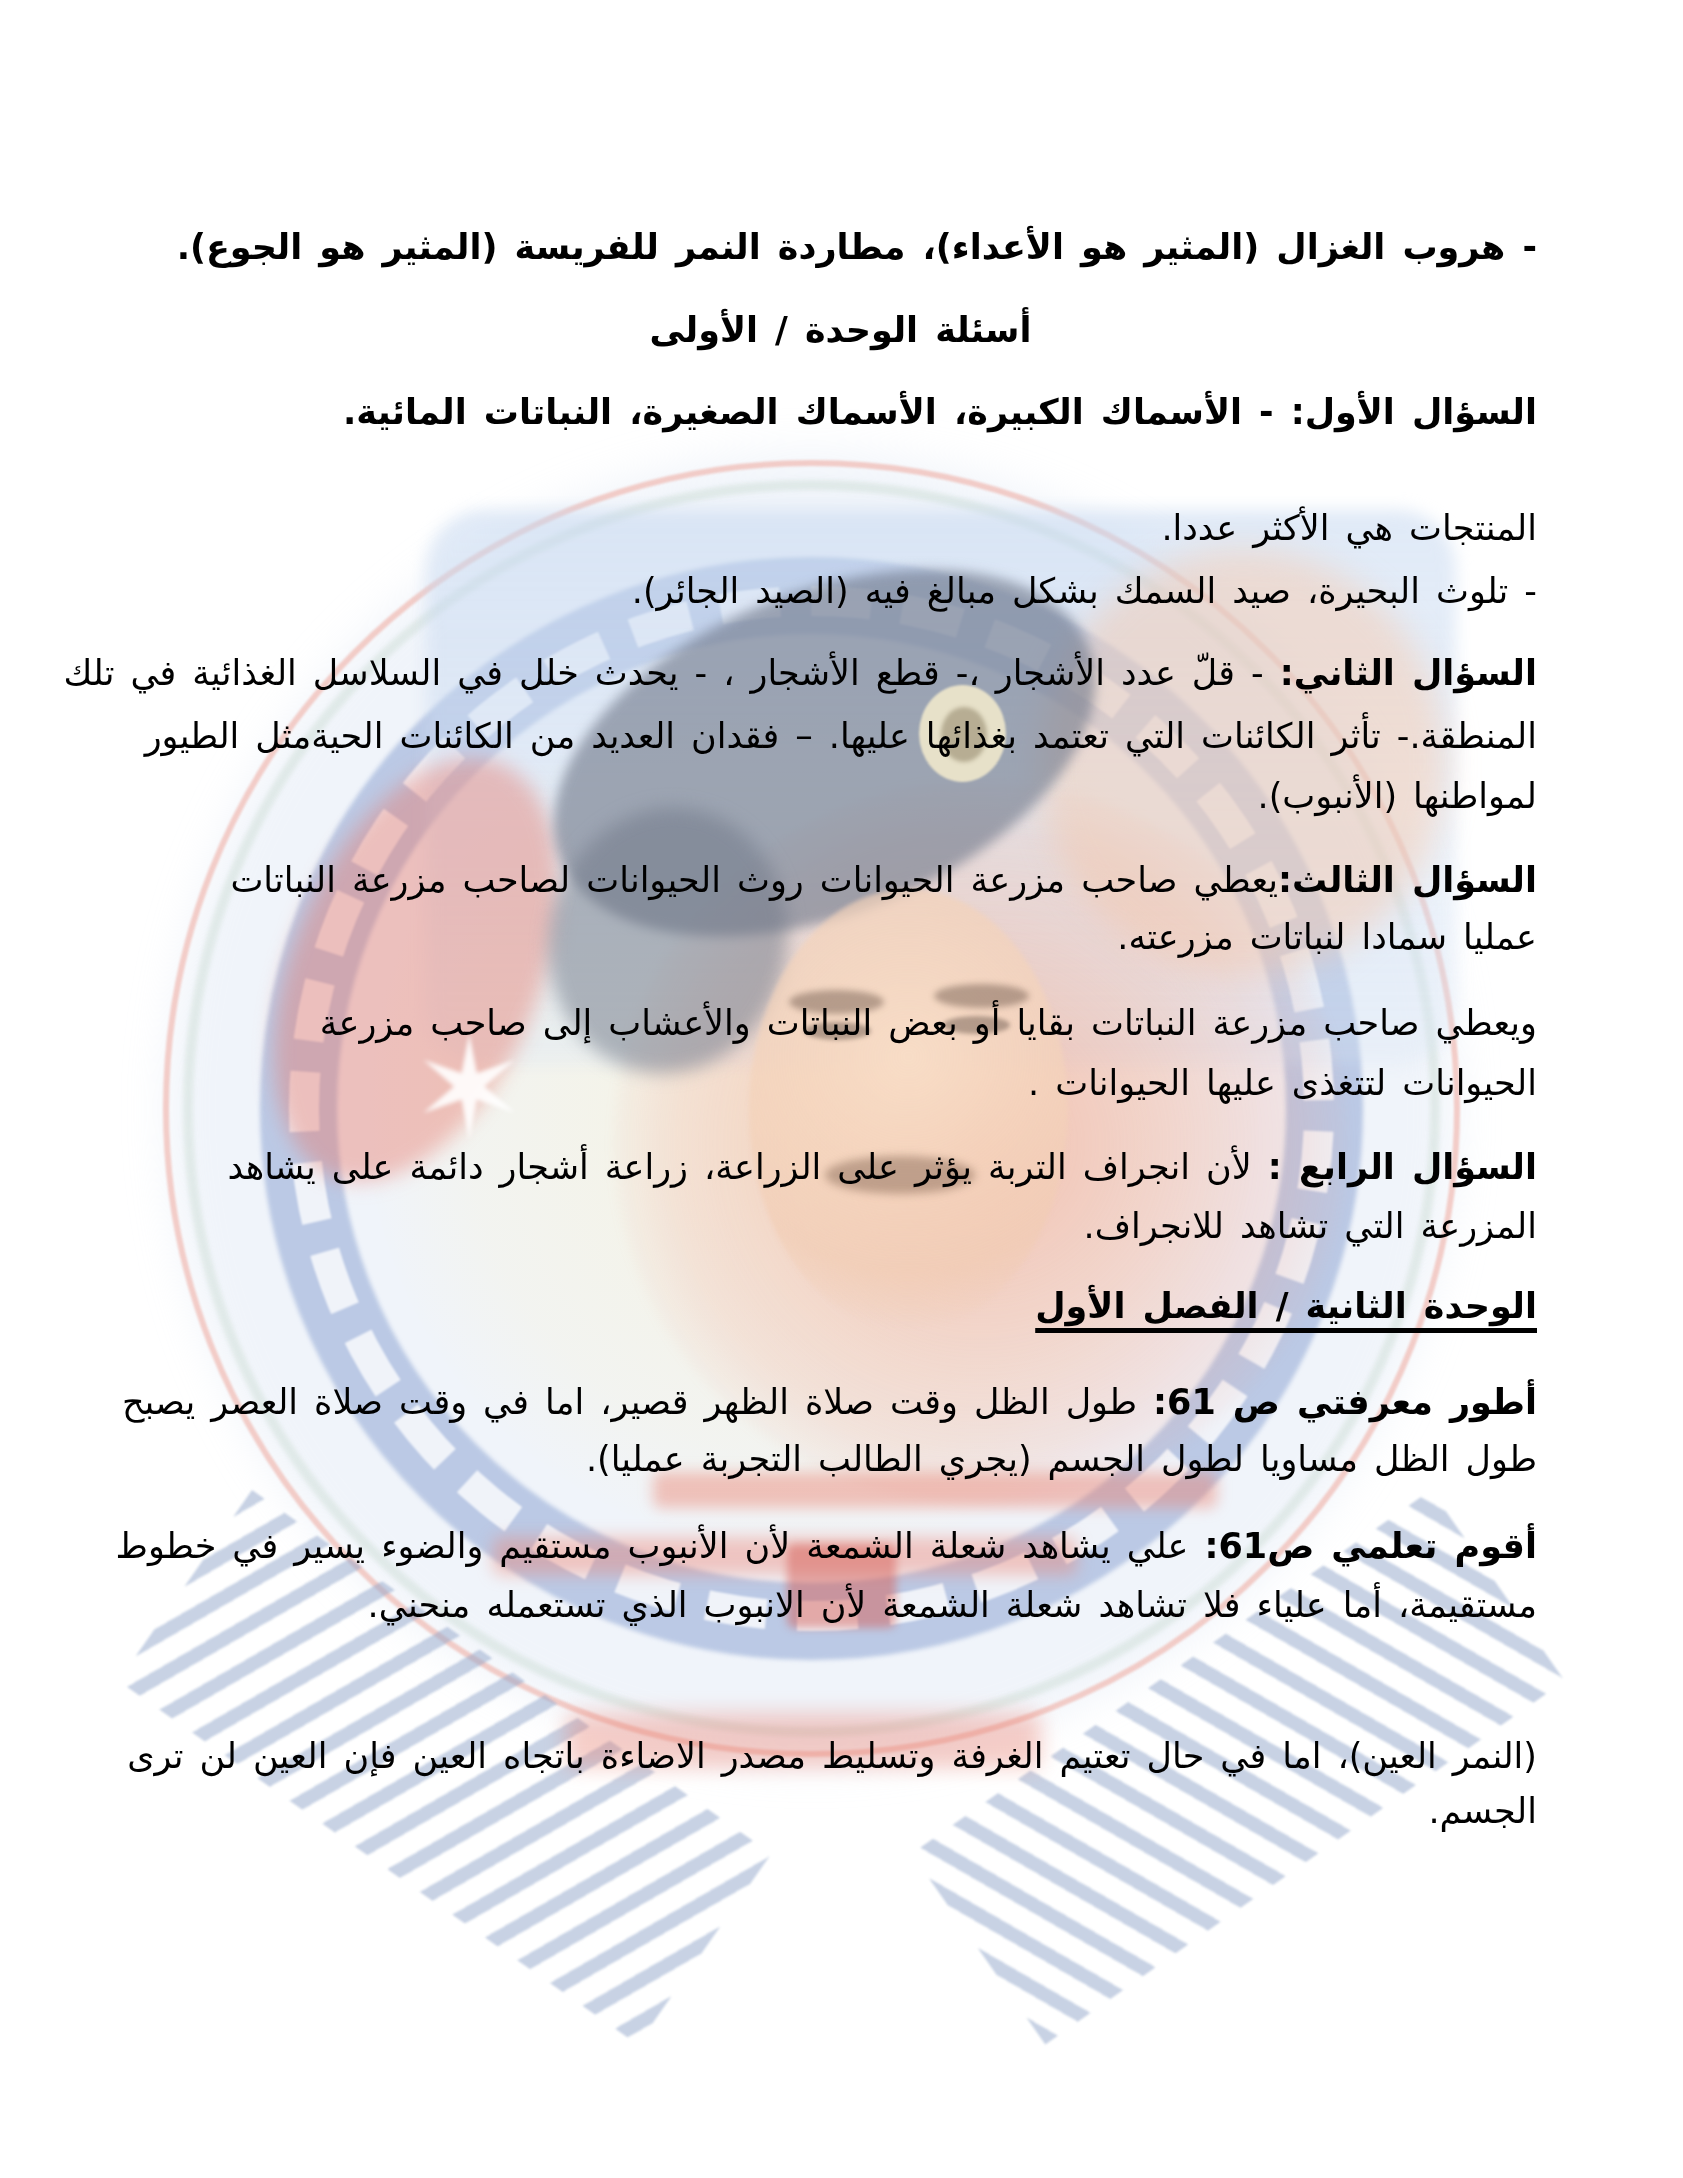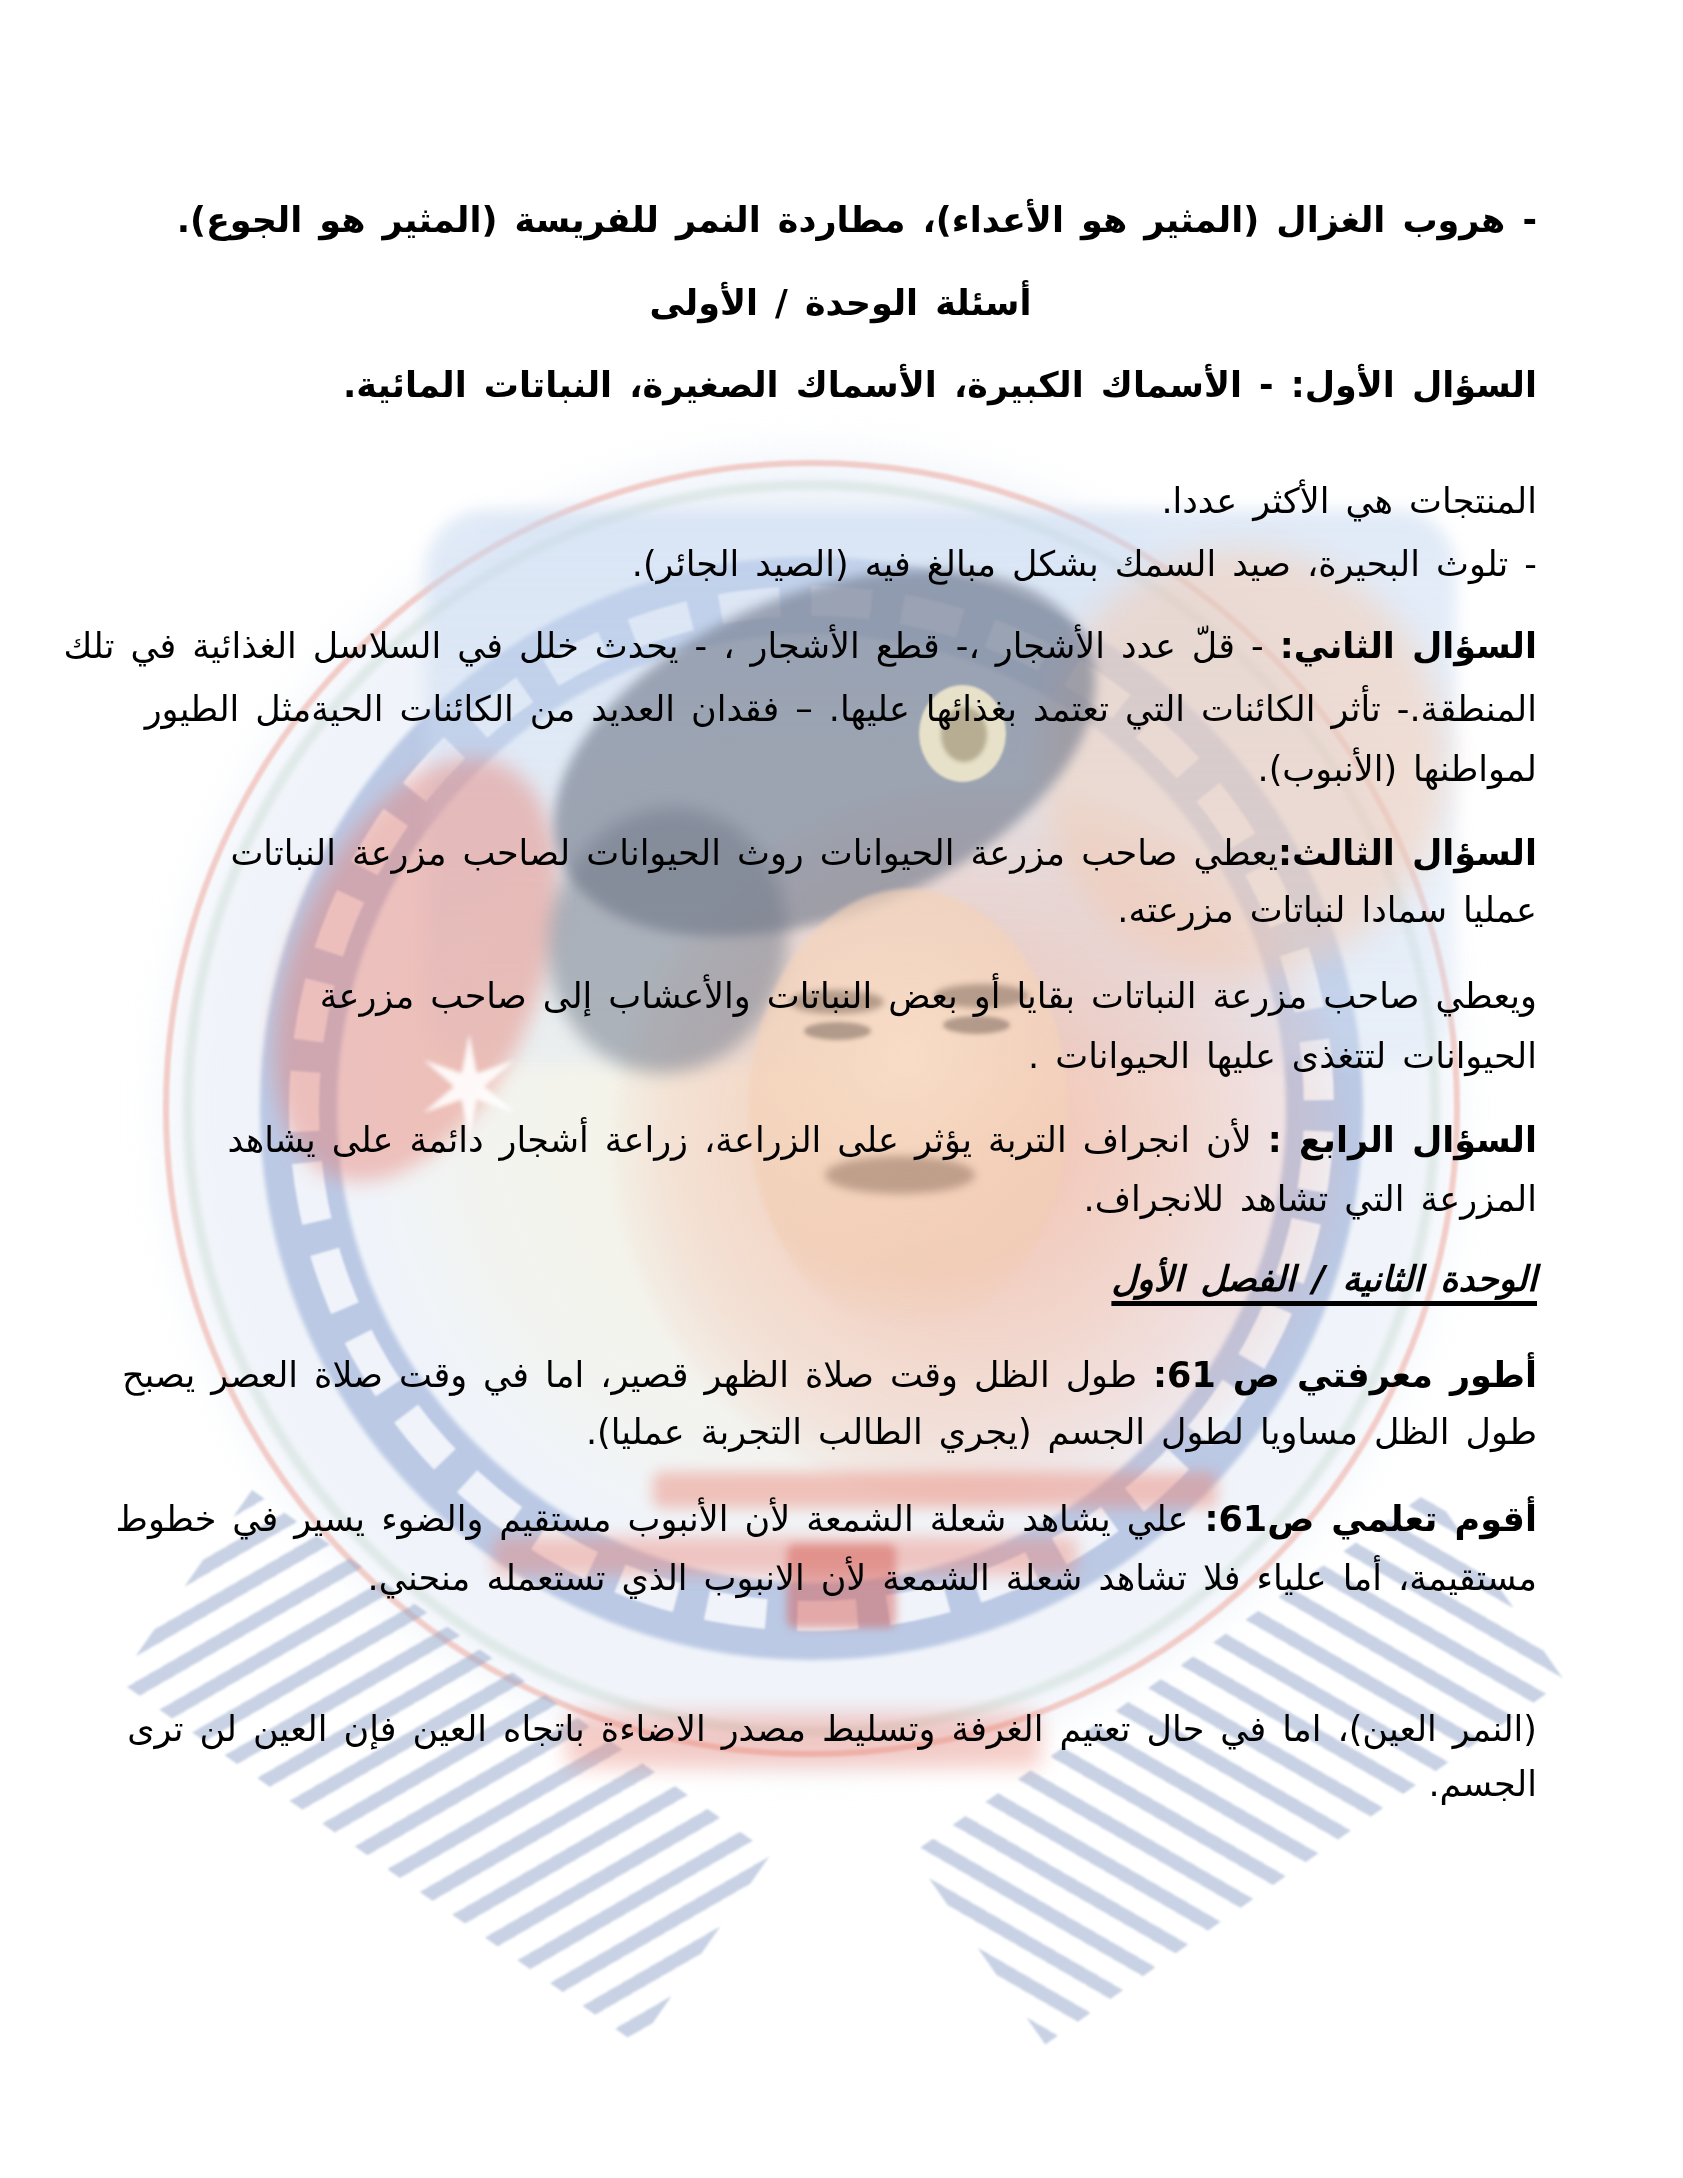--- a/index.html
+++ b/index.html
@@ -65,30 +65,30 @@
         filter:blur(1px);}
   .smudge1{left:653px;top:1472px;width:564px;height:36px;border-radius:8px;
         background:rgba(235,130,114,.45);filter:blur(7px);}
   .smudge2{left:493px;top:1537px;width:584px;height:38px;border-radius:8px;
         background:rgba(235,130,114,.42);filter:blur(8px);}
   .smudge3{left:566px;top:1713px;width:475px;height:55px;border-radius:8px;
         background:rgba(235,130,114,.38);filter:blur(10px);}
   .center-red{left:787px;top:1544px;width:109px;height:84px;border-radius:8px;
         background:rgba(213,95,87,.50);filter:blur(4px);}
   
-  .content{position:absolute;inset:0;z-index:1;}
+  .content{position:absolute;inset:0;z-index:1;margin-top:27px;}
   .ln{
     position:absolute;left:144px;right:146px;height:59px;line-height:59px;
     font-size:35px;color:#000;text-align:right;word-spacing:0.14em;
     white-space:nowrap;
   }
   .ln .b{font-weight:700;}
   .ln .t{font-weight:400;}
   .center{text-align:center;}
-  .u{text-decoration:underline;text-decoration-thickness:5px;text-underline-offset:10px;font-style:italic;}
+  .u{text-decoration:underline;text-decoration-thickness:5px;text-underline-offset:10px;}
 </style>
 </head>
 <body>
 
 <div class="page">
 
   <div class="wm">
     <div class="s halo"></div>
     <div class="s ring-outer"></div>
     <div class="s ring-outer2"></div>

